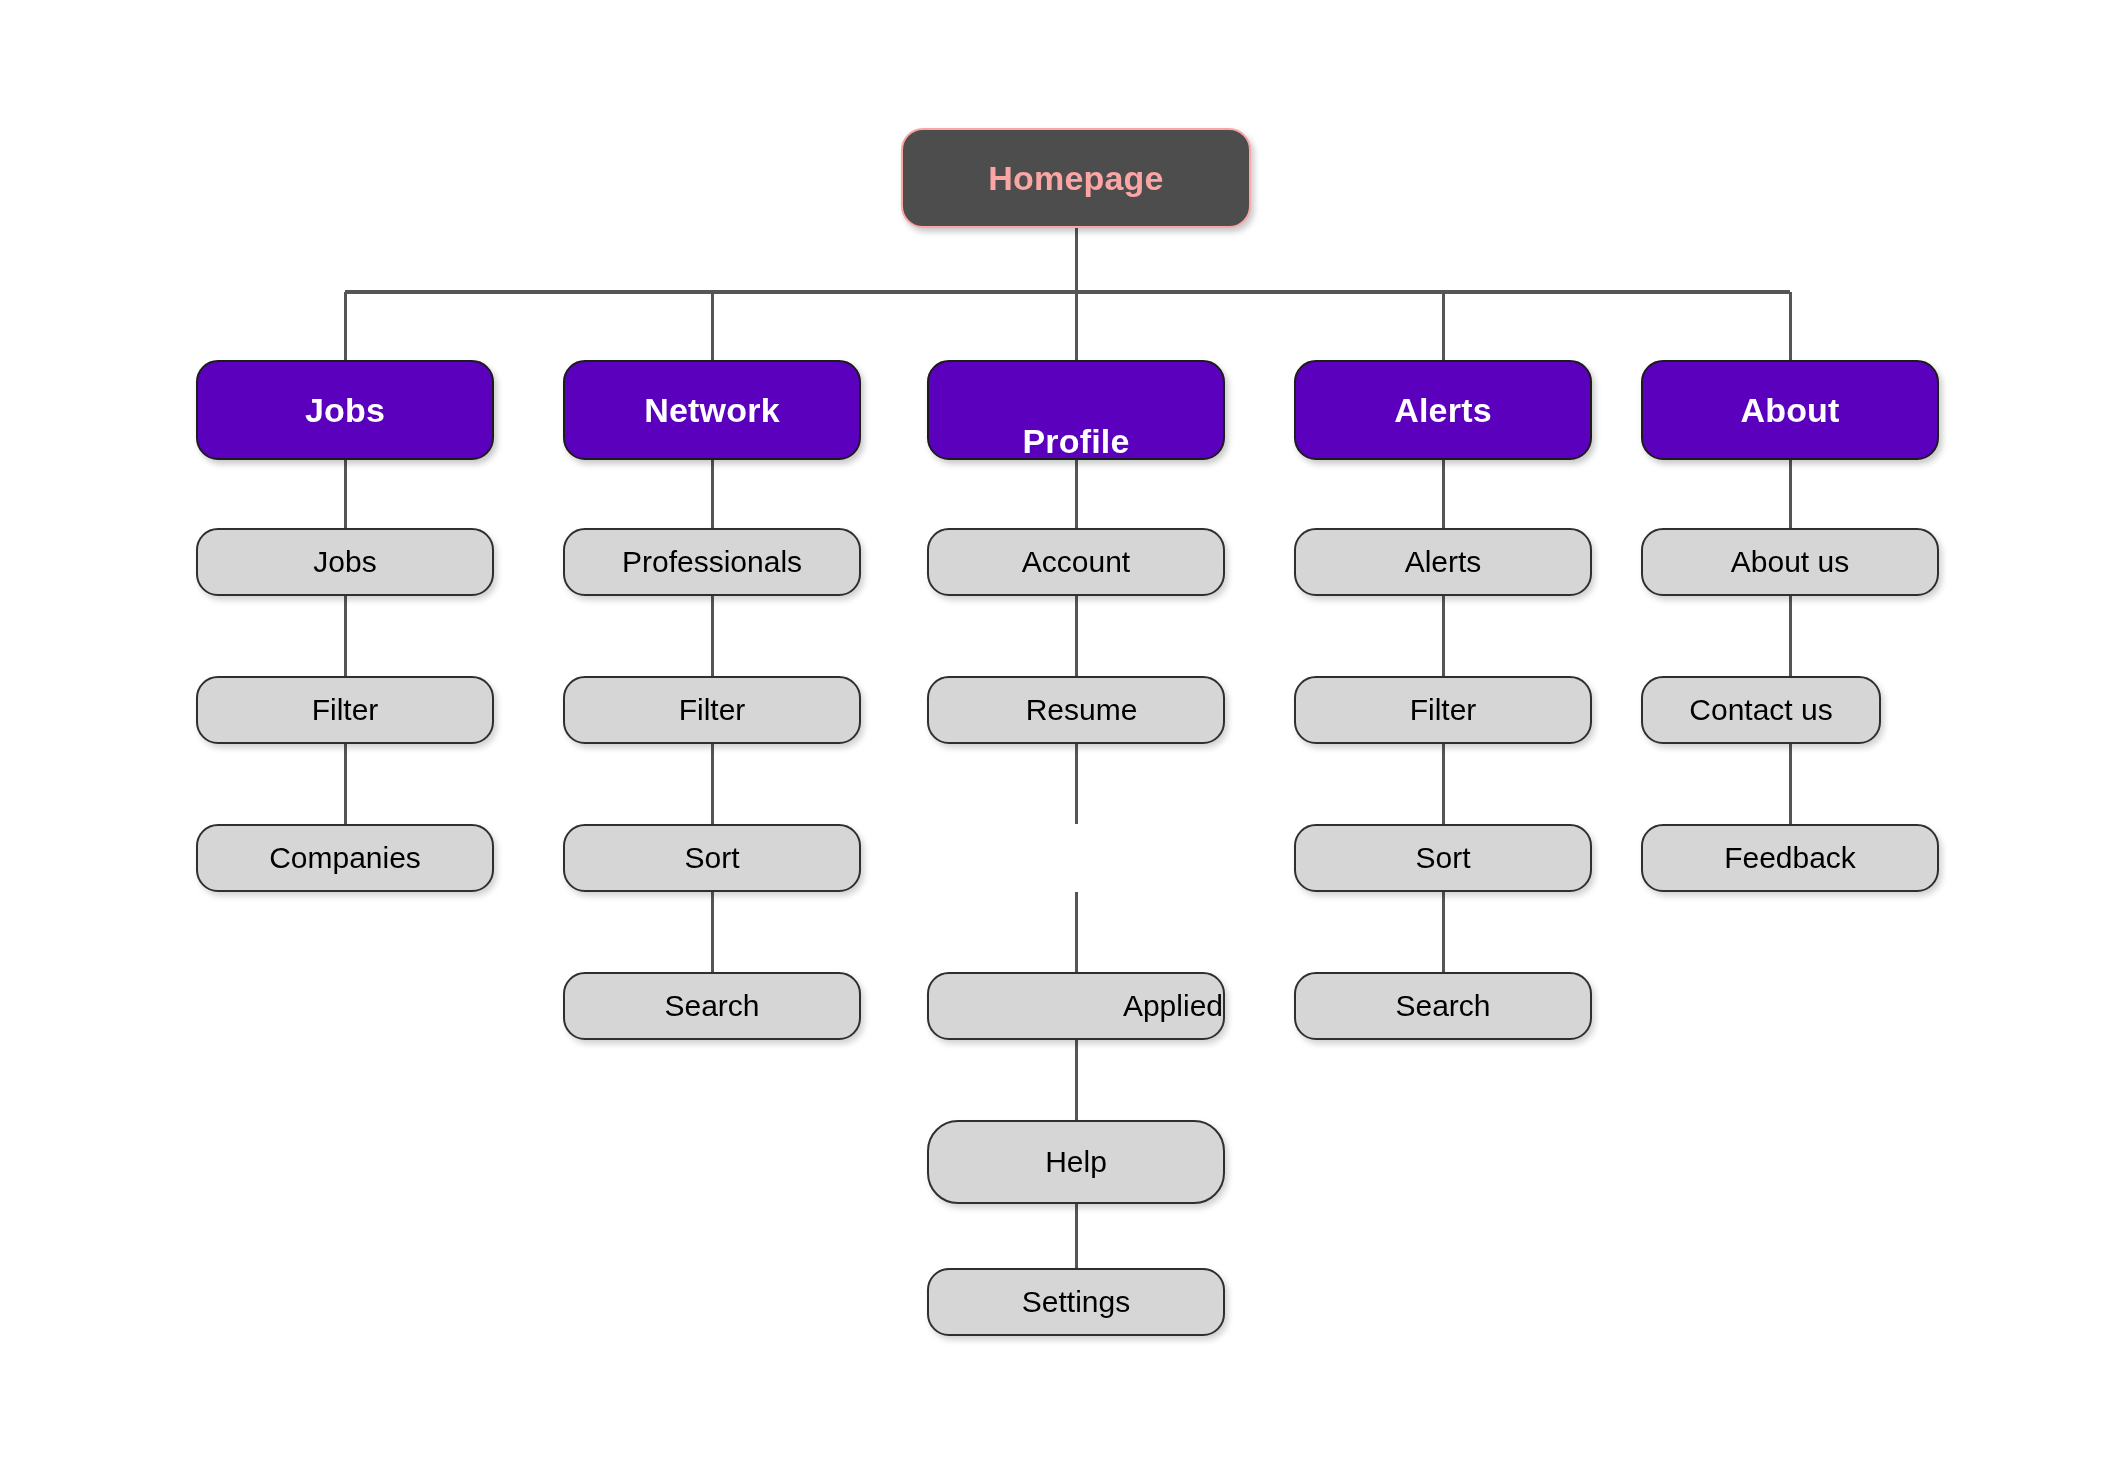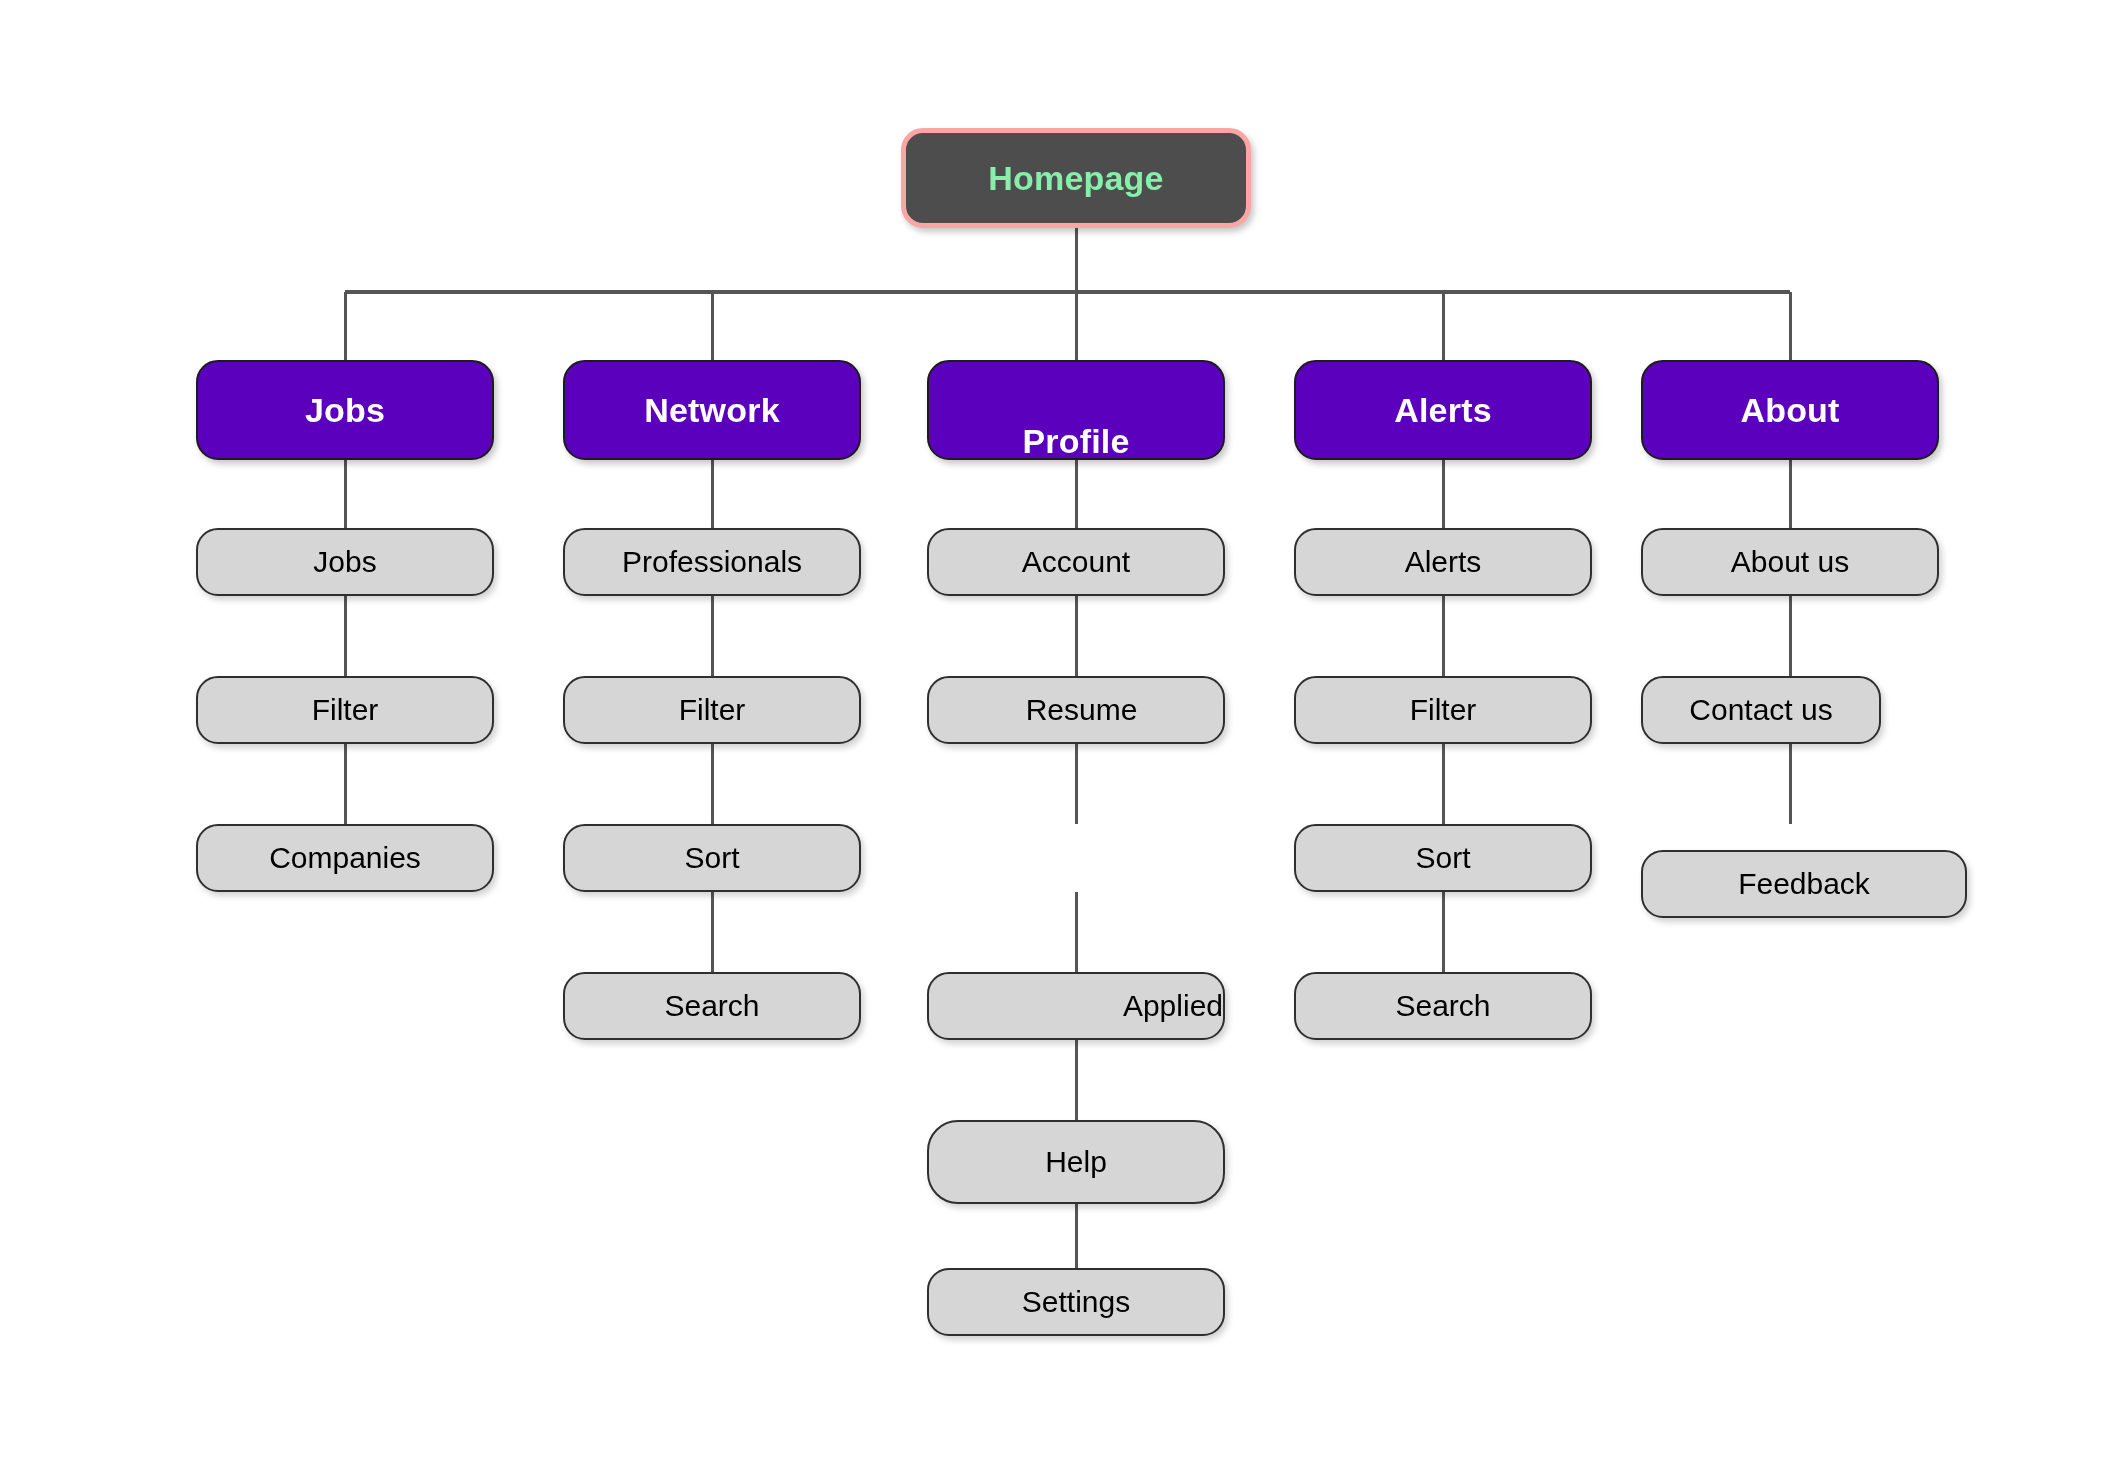--- a/index.html
+++ b/index.html
@@ -50,22 +50,22 @@
     align-items: center;
     justify-content: center;
     text-align: center;
     border-radius: 22px;
     white-space: nowrap;
     user-select: none;
   }
 
   .node-root {
     background: #4d4d4d;
-    border: 5px solid #fca5a5;
-    color: #86efac;
+    border: 2px solid #fca5a5;
+    color: #fca5a5;
     font-size: 34px;
     font-weight: bold;
     letter-spacing: 0.2px;
     box-shadow: 3px 4px 6px rgba(0,0,0,0.22);
   }
 
   .node-section {
     background: #5B00BC;
     border: 2px solid #1c1c1c;
     color: #ffffff;
@@ -188,17 +188,17 @@
       </div>
       <div class="node node-section" style="left: 1641px; top: 360px; width: 298px; height: 100px;">
         <span class="node-label">About</span>
       </div>
       <div class="node node-leaf" style="left: 1641px; top: 528px; width: 298px; height: 68px;">
         <span class="node-label">About us</span>
       </div>
       <div class="node node-leaf" style="left: 1641px; top: 676px; width: 240px; height: 68px;">
         <span class="node-label">Contact us</span>
       </div>
-      <div class="node node-leaf" style="left: 1641px; top: 824px; width: 326px; height: 68px; margin-top: 26px;">
+      <div class="node node-leaf" style="left: 1641px; top: 824px; width: 298px; height: 68px;">
         <span class="node-label">Feedback</span>
       </div>
     </div>
 </div>
 
 </body></html>

